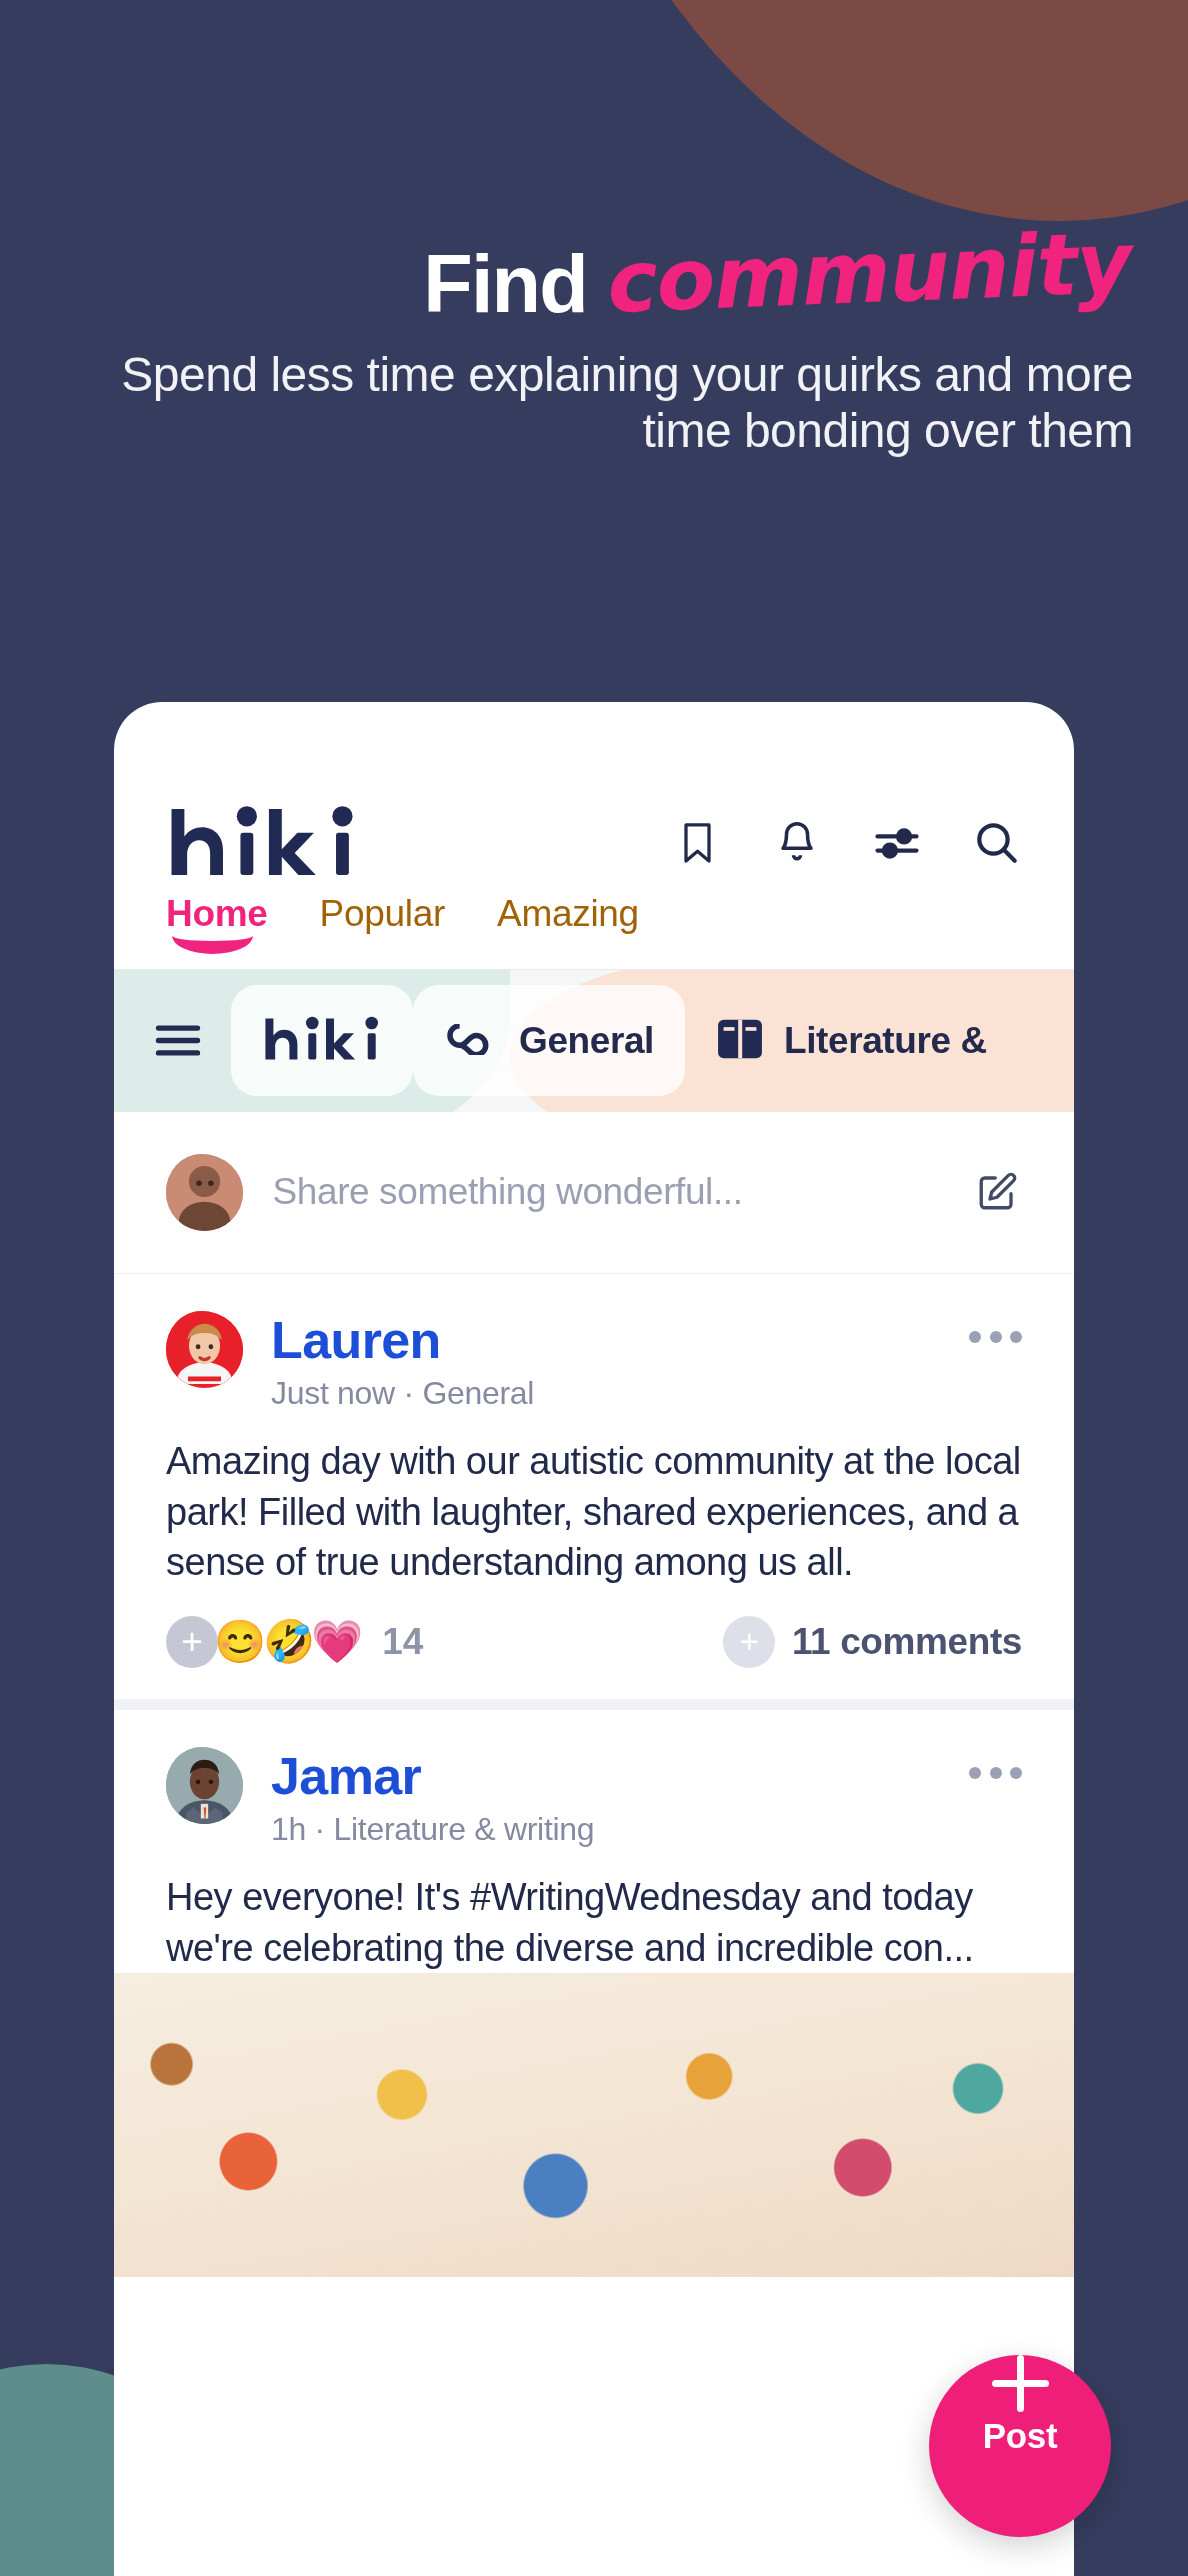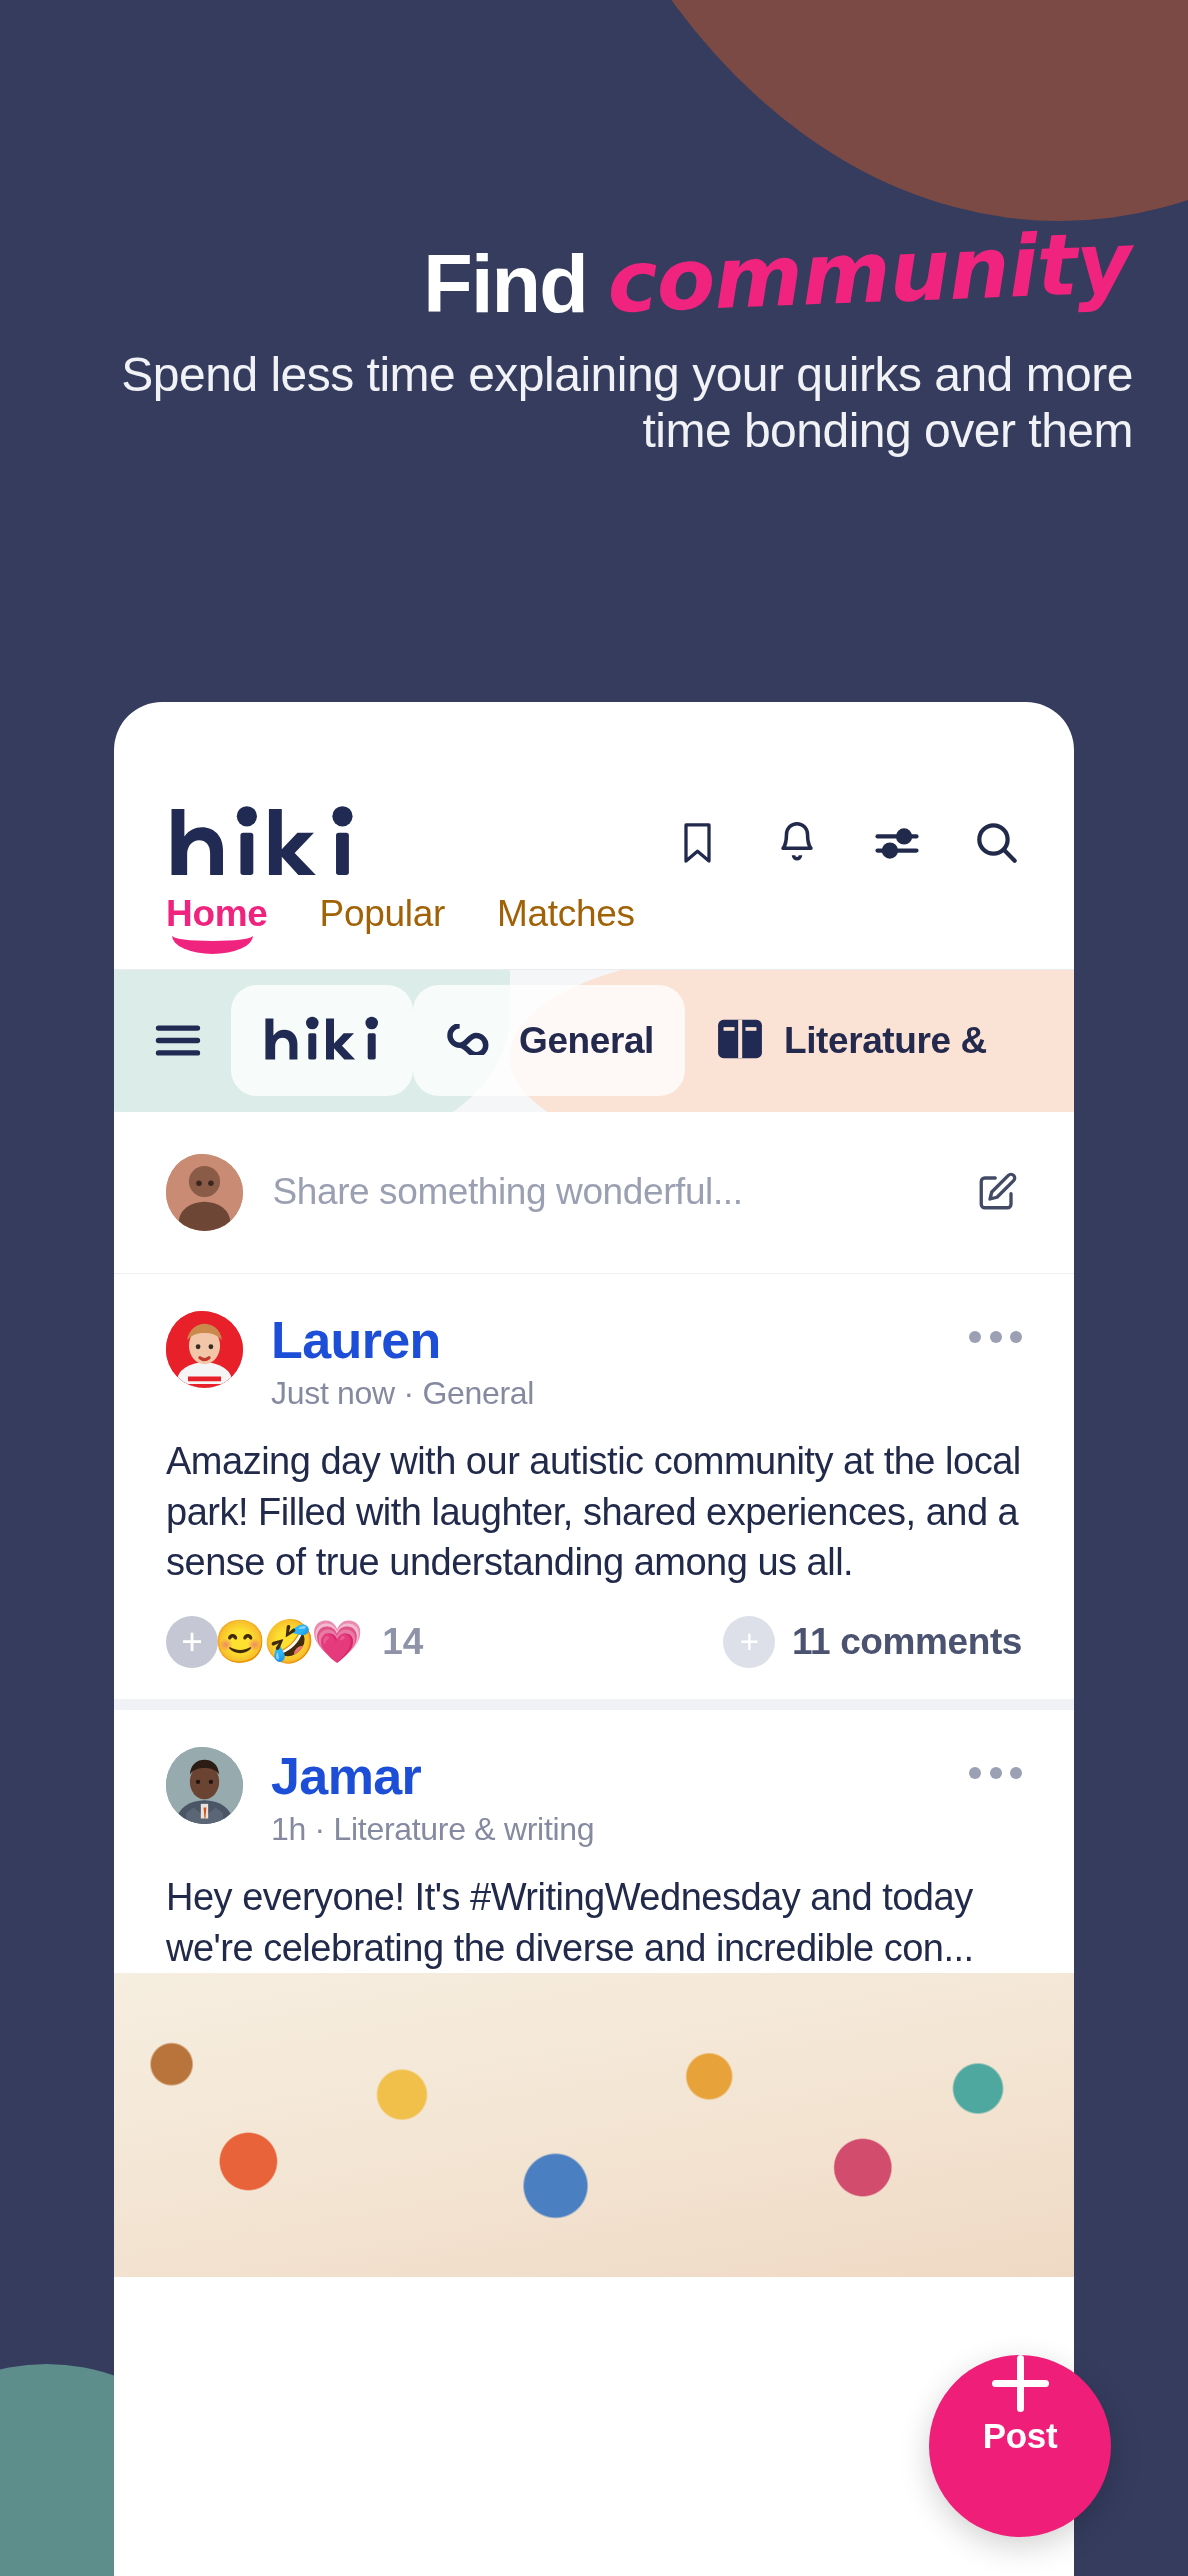--- a/index.html
+++ b/index.html
@@ -413,21 +413,21 @@
         </div>
       </div>
     </div>
 
     <div class="tabs">
       <div class="tab active">
         <span>Home</span>
         <span class="tab-underline"></span>
       </div>
       <div class="tab">Popular</div>
-      <div class="tab">Matches</div>
+      <div class="tab">Amazing</div>
     </div>
 
     <div class="chips">
       <div class="chips-bg-mint"></div>
       <div class="chips-bg-peach"></div>
 
       <div class="chip menu">
         <svg width="50" height="39" viewBox="0 0 28 22" stroke="#212A52" stroke-width="3" stroke-linecap="round">
           <path d="M3 4h22"></path>
             <path d="M3 11h22"></path>

